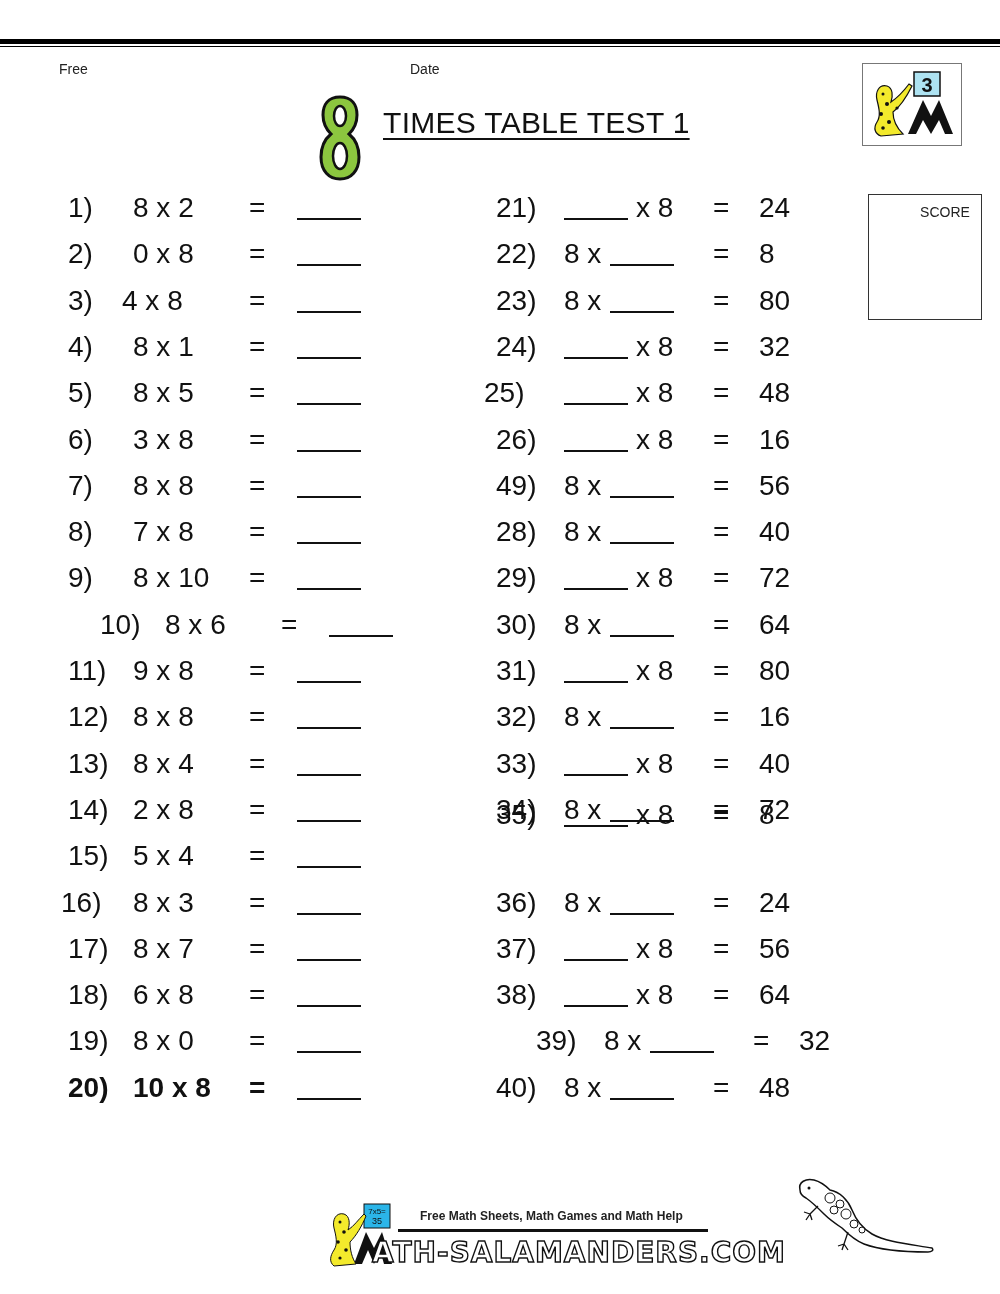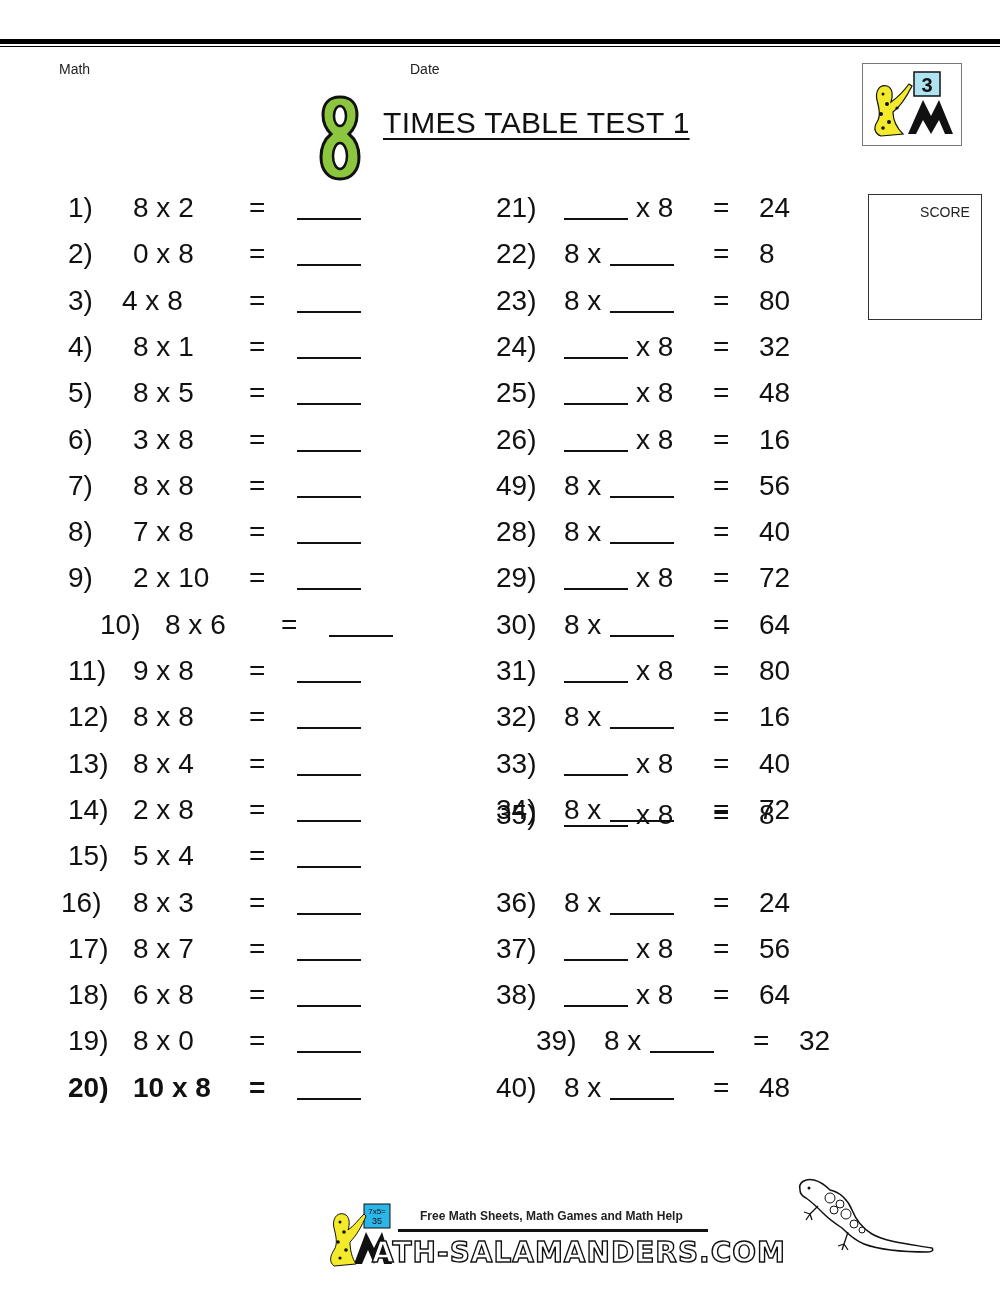--- a/index.html
+++ b/index.html
@@ -20,21 +20,21 @@
   .footer-rule { position:absolute; left:398px; top:1229px; width:310px; height:3px; background:#111; }
   .footer-site { position:absolute; left:372px; top:1236px; font-size:28px; letter-spacing:1px; color:#fff; -webkit-text-stroke:1.4px #111; font-weight:bold; font-family:"DejaVu Sans", sans-serif; }
   .salamander { position:absolute; left:790px; top:1170px; width:150px; height:95px; }
 </style>
 </head>
 <body>
 
 <div class="topline1"></div>
 <div class="topline2"></div>
 
-<div class="lbl" style="left:59px;top:61px;">Math</div>
+<div class="lbl" style="left:59px;top:61px;">Free</div>
 <div class="lbl" style="left:410px;top:61px;">Date</div>
 
 <svg class="big8" viewBox="0 0 44 88">
   <path d="M22 3 C10 3 5 11 5 21 C5 30 9 36 13 40 C7 45 3 52 3 63 C3 77 11 85 22 85 C33 85 41 77 41 63 C41 52 37 45 31 40 C35 36 39 30 39 21 C39 11 34 3 22 3 Z" fill="#8cc63f" stroke="#111" stroke-width="3"></path>
   <ellipse cx="22" cy="22" rx="6" ry="10" fill="#fff" stroke="#111" stroke-width="2.5"></ellipse>
   <ellipse cx="22" cy="62" rx="7" ry="13" fill="#fff" stroke="#111" stroke-width="2.5"></ellipse>
 </svg>
 
 <div class="title">TIMES TABLE TEST 1</div>
 
@@ -101,21 +101,21 @@
       <span style="left:297px"><span class="blank"></span></span>
     </div>
     <div class="row" style="left: 0px; width: 480px; top: 512.1px;">
       <span style="left:68px">8)</span>
       <span style="left:133px">7 x 8</span>
       <span style="left:249px">=</span>
       <span style="left:297px"><span class="blank"></span></span>
     </div>
     <div class="row" style="left: 0px; width: 480px; top: 558.4px;">
       <span style="left:68px">9)</span>
-      <span style="left:133px">2 x 10</span>
+      <span style="left:133px">8 x 10</span>
       <span style="left:249px">=</span>
       <span style="left:297px"><span class="blank"></span></span>
     </div>
     <div class="row" style="left: 0px; width: 480px; top: 604.7px; margin-left: 32px;">
       <span style="left:68px">10)</span>
       <span style="left:133px">8 x 6</span>
       <span style="left:249px">=</span>
       <span style="left:297px"><span class="blank"></span></span>
     </div>
     <div class="row" style="left: 0px; width: 480px; top: 651px;">
@@ -202,21 +202,21 @@
       <span style="left:759px">80</span>
     </div>
     <div class="row" style="left: 0px; width: 860px; top: 326.9px;">
       <span style="left:496px">24)</span>
       <span style="left:564px"><span class="blank"></span></span>
       <span style="left:636px">x 8</span>
       <span style="left:713px">=</span>
       <span style="left:759px">32</span>
     </div>
     <div class="row" style="left: 0px; width: 860px; top: 373.2px;">
-      <span style="left:496px">25)</span>
+      <span style="left:484px">25)</span>
       <span style="left:564px"><span class="blank"></span></span>
       <span style="left:636px">x 8</span>
       <span style="left:713px">=</span>
       <span style="left:759px">48</span>
     </div>
     <div class="row" style="left: 0px; width: 860px; top: 419.5px;">
       <span style="left:496px">26)</span>
       <span style="left:564px"><span class="blank"></span></span>
       <span style="left:636px">x 8</span>
       <span style="left:713px">=</span>

